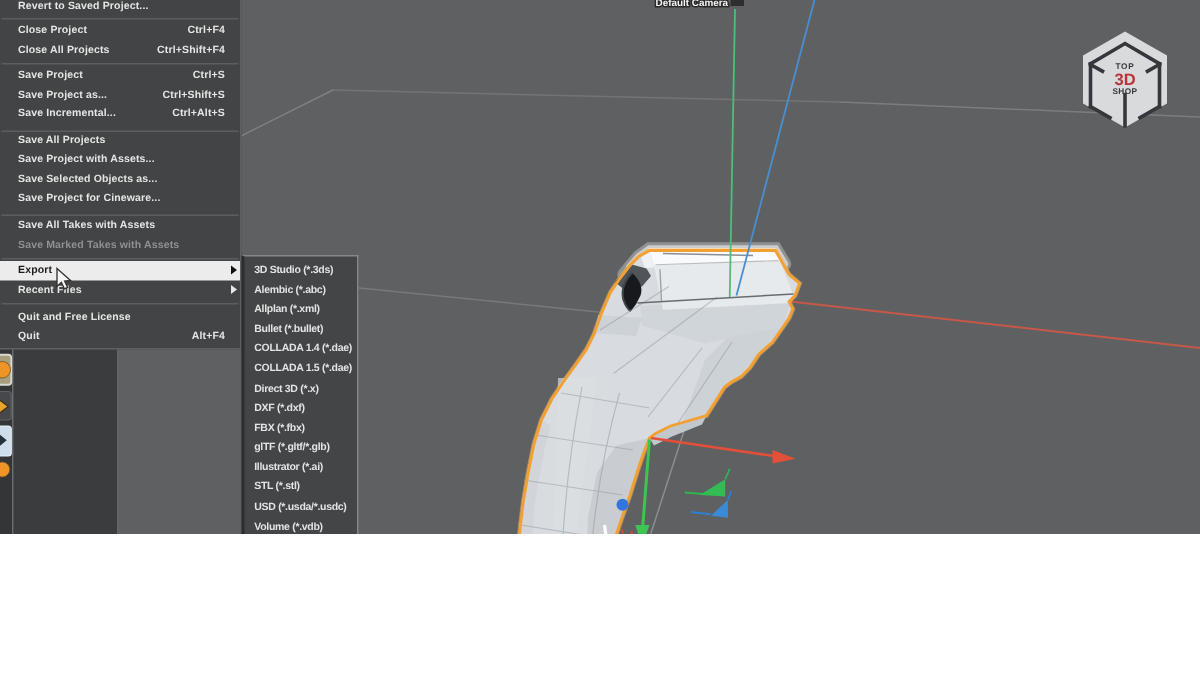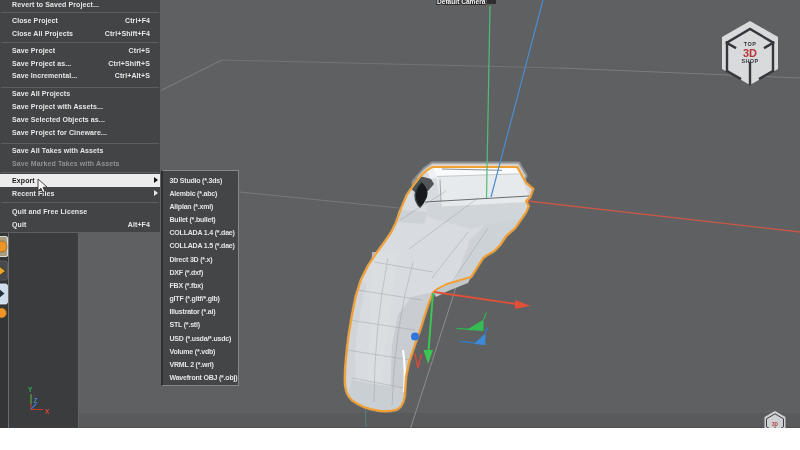--- a/index.html
+++ b/index.html
@@ -1,16 +1,16 @@
 <!DOCTYPE html>
 <html><head>
 <meta charset="utf-8">
 <style>
 html,body{margin:0;padding:0;}
-#stage{position:relative;width:800px;height:428px;overflow:hidden;background:#14b8a6;font-family:"Liberation Sans",sans-serif;}
+#stage{position:relative;width:800px;height:356px;overflow:hidden;background:#14b8a6;font-family:"Liberation Sans",sans-serif;}
 .abs{position:absolute;}
 
 #menu{position:absolute;left:0;top:-3px;width:161px;height:236px;background:#434445;border-right:1px solid #5e6062;border-bottom:1px solid #5e6062;box-sizing:border-box;}
 .mi{position:absolute;left:0;width:160px;height:13px;line-height:13px;font-size:7px;font-weight:bold;letter-spacing:0.1px;color:#e6e6e6;}
 .mi .lab{position:absolute;left:12px;top:0;white-space:nowrap;}
 .mi .sc{position:absolute;right:10px;top:0;white-space:nowrap;}
 .sep{position:absolute;left:1px;width:158px;height:1px;background:#5c5d5e;}
 .mi.dis{color:#8f9192;}
 .mi.hot{background:#ececed;color:#1b1b1b;}
 .arr{position:absolute;right:2px;top:3.2px;width:0;height:0;border-top:3.2px solid transparent;border-bottom:3.2px solid transparent;border-left:4.5px solid #e6e6e6;}

